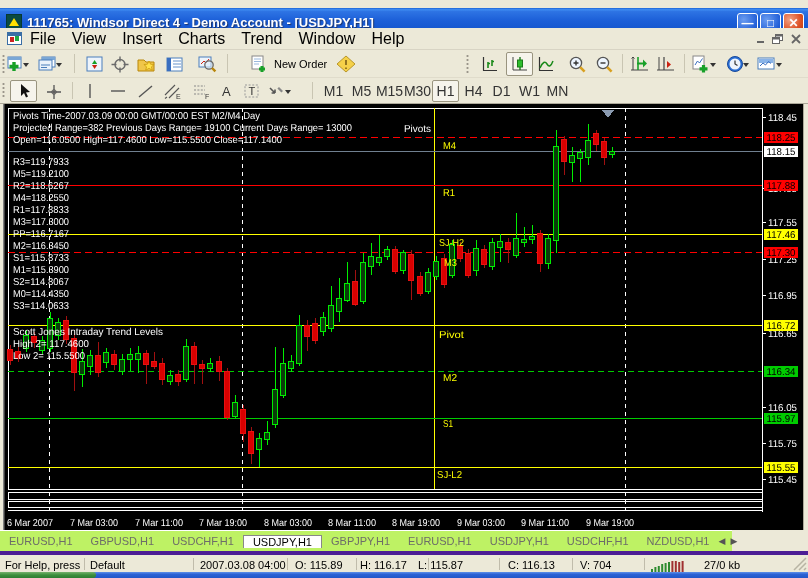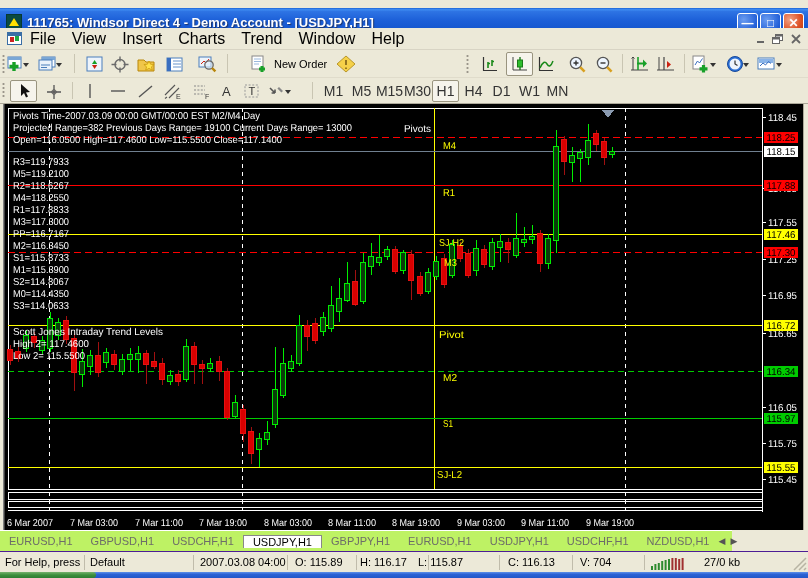--- a/index.html
+++ b/index.html
@@ -40,21 +40,21 @@
 #chart{position:absolute;left:0;top:104px;width:808px;height:426px;background:#000}
 
 #tabs{position:absolute;left:0;top:530px;width:732px;height:21px;background:#bef264;
  border-top:1px solid #fff;display:flex;align-items:center;font-size:11px;color:#6d6d68}
 #tabs .t{display:flex;align-items:center;padding:0 9px;white-space:nowrap}
 #tabs .bar{width:1px;height:11px;background:#b9b5a5;align-self:center}
 #tabs .active{background:#fff;border:1px solid #888;border-top:1px solid #888;color:#000;
  margin-top:0px;border-bottom:none}
 
 #status{position:absolute;left:0;top:551px;width:808px;height:21px;background:#ece9d8;
- border-top:1px solid #4c1d95;font-size:11px;color:#000}
+ border-top:4px solid #4c1d95;font-size:11px;color:#000}
 #status .seg{position:absolute;top:3px;bottom:2px;border-left:1px solid #c0bcab;}
 #status span{position:absolute;top:4px;white-space:nowrap}
 
 #task{position:absolute;left:0;top:572px;width:808px;height:6px;
  background:linear-gradient(180deg,#5e90e8 0%,#2b62d5 40%,#2257c8 100%)}
 #task .start{position:absolute;left:0;top:0;width:96px;height:6px;border-top-right-radius:4px;border-bottom-right-radius:4px;
  background:linear-gradient(180deg,#76b26d 0%,#3c8f3c 50%,#2e7d32 100%)}
 </style></head><body>
 <div id="app">
 <div id="title">

